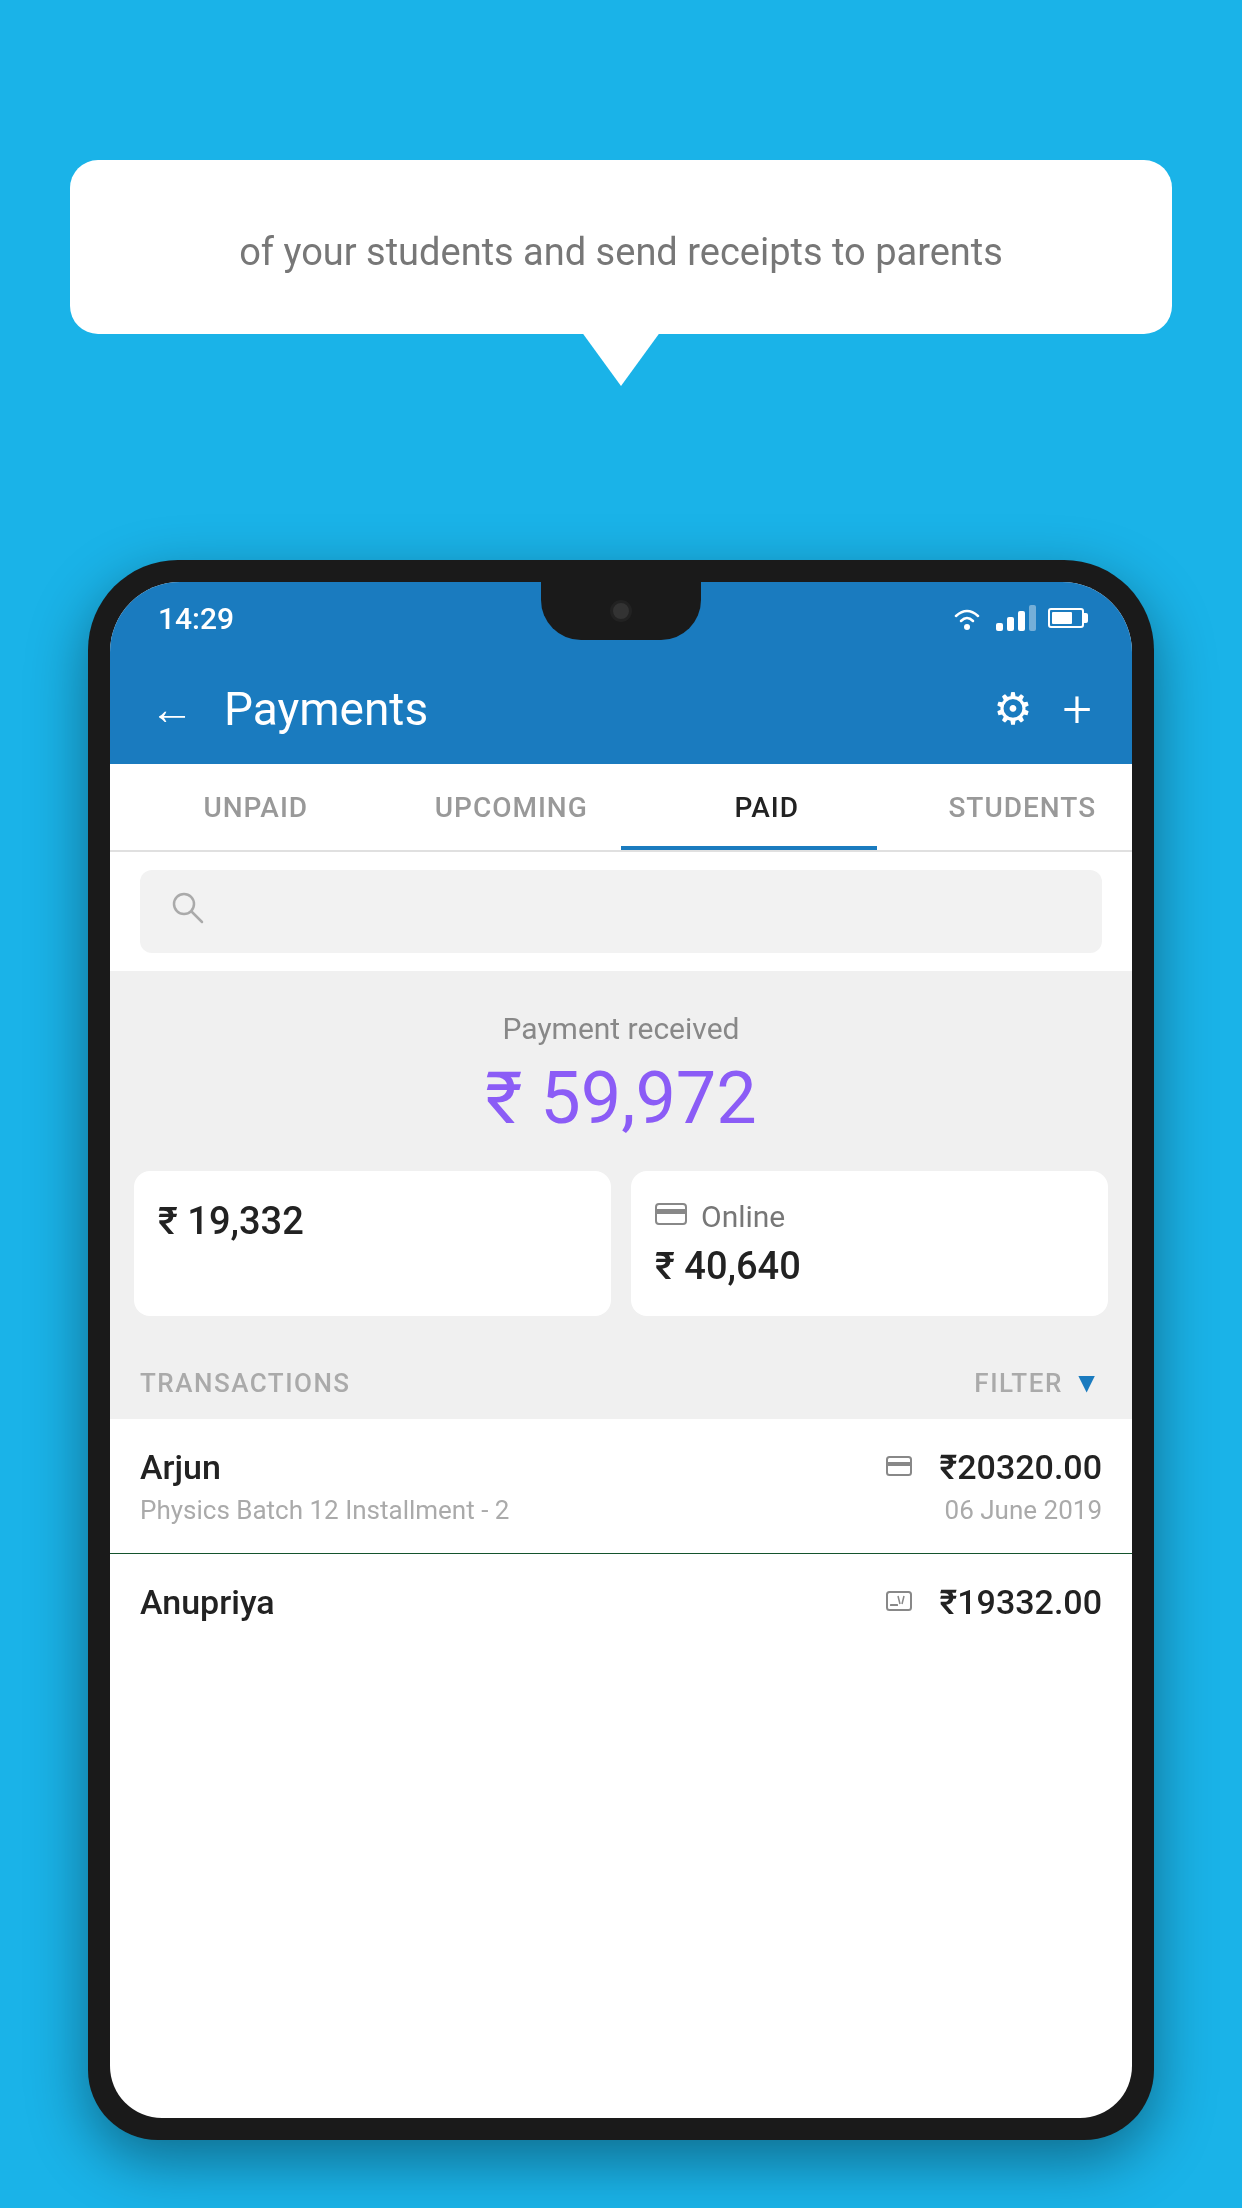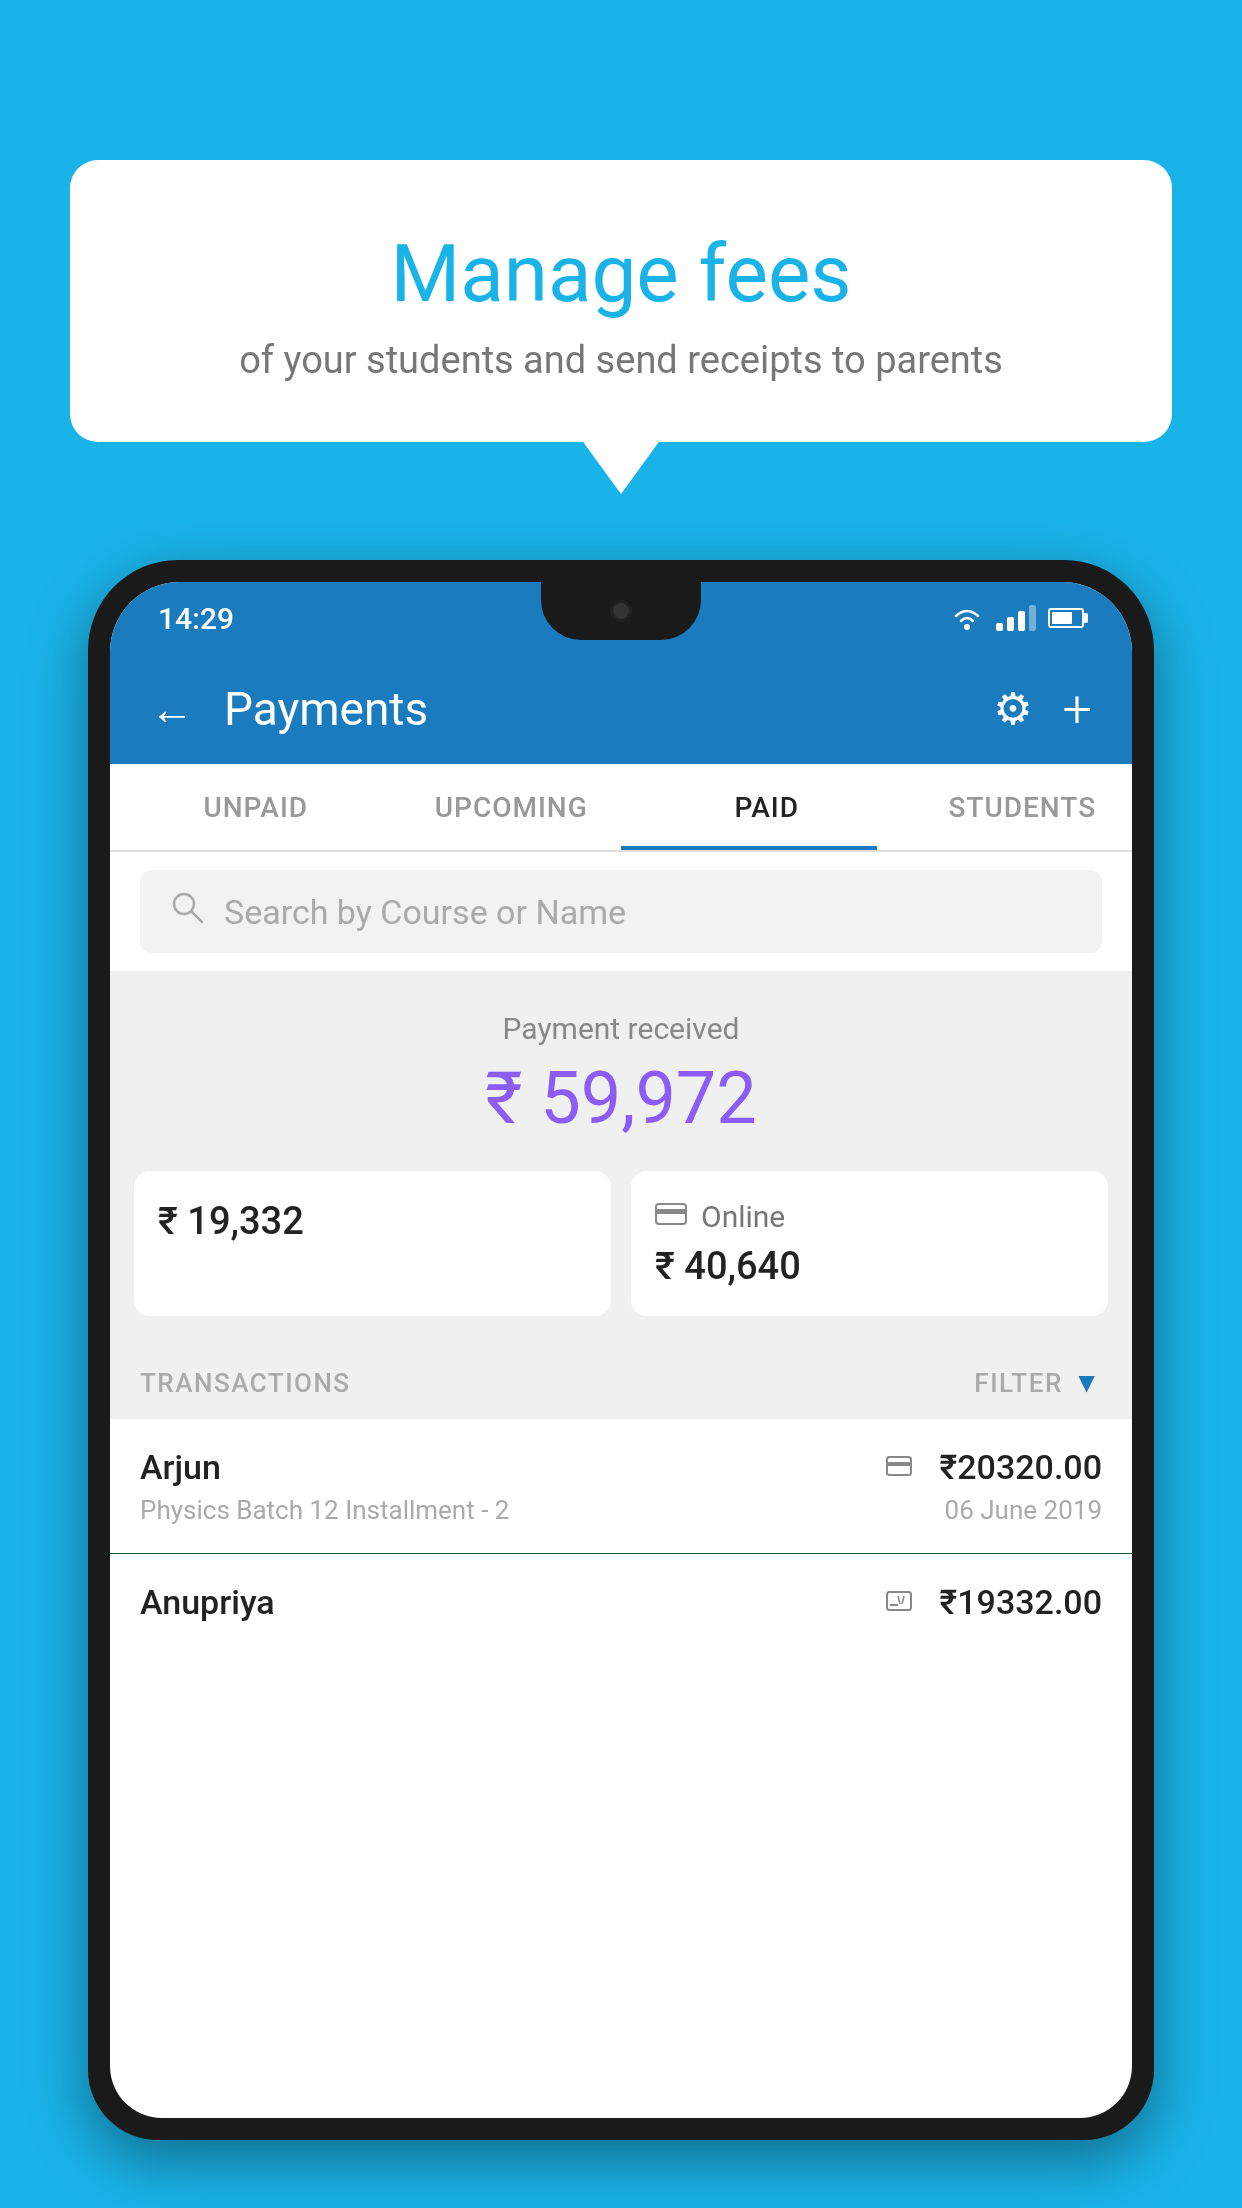--- a/index.html
+++ b/index.html
@@ -385,21 +385,20 @@
       display: flex;
       align-items: flex-start;
       justify-content: space-between;
     }
   </style>
 </head>
 <body>
 
 <div class="speech-bubble-container">
   <div class="speech-bubble">
-    <div class="bubble-title">Manage fees</div>
     <div class="bubble-subtitle">of your students and send receipts to parents</div>
   </div>
 </div>
 
 <div class="phone-container">
   <div class="phone-outer">
     <div class="phone-inner">
 
       <div class="status-bar">
         <span class="status-time">14:29</span>
@@ -444,21 +443,20 @@
       </div>
 
       <div class="search-container">
         <div class="search-box">
           <span class="search-icon-wrap">
             <svg width="34" height="34" viewBox="0 0 34 34" fill="none">
               <circle cx="14" cy="14" r="10" stroke="#aaa" stroke-width="2.5"></circle>
               <line x1="22" y1="22" x2="32" y2="32" stroke="#aaa" stroke-width="2.5" stroke-linecap="round"></line>
             </svg>
           </span>
-          <span class="search-input-text">Search by Course or Name</span>
         </div>
       </div>
 
       <div class="payment-received-section">
         <div class="payment-label">Payment received</div>
         <div class="payment-amount">₹ 59,972</div>
       </div>
 
       <div class="payment-cards">
         <div class="payment-card">

